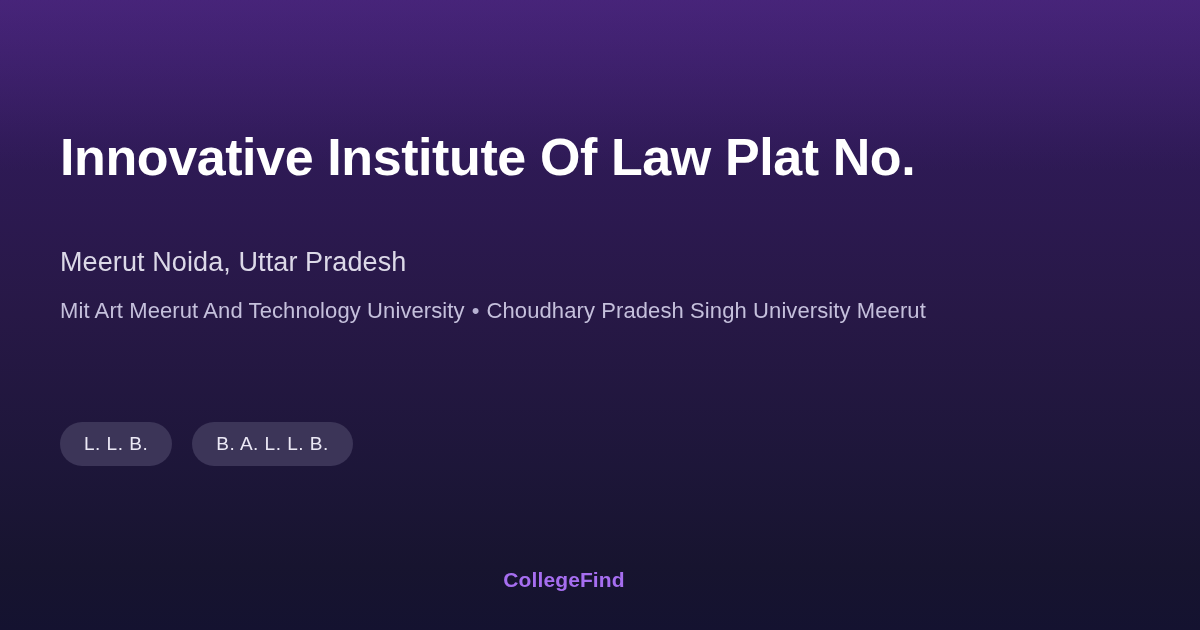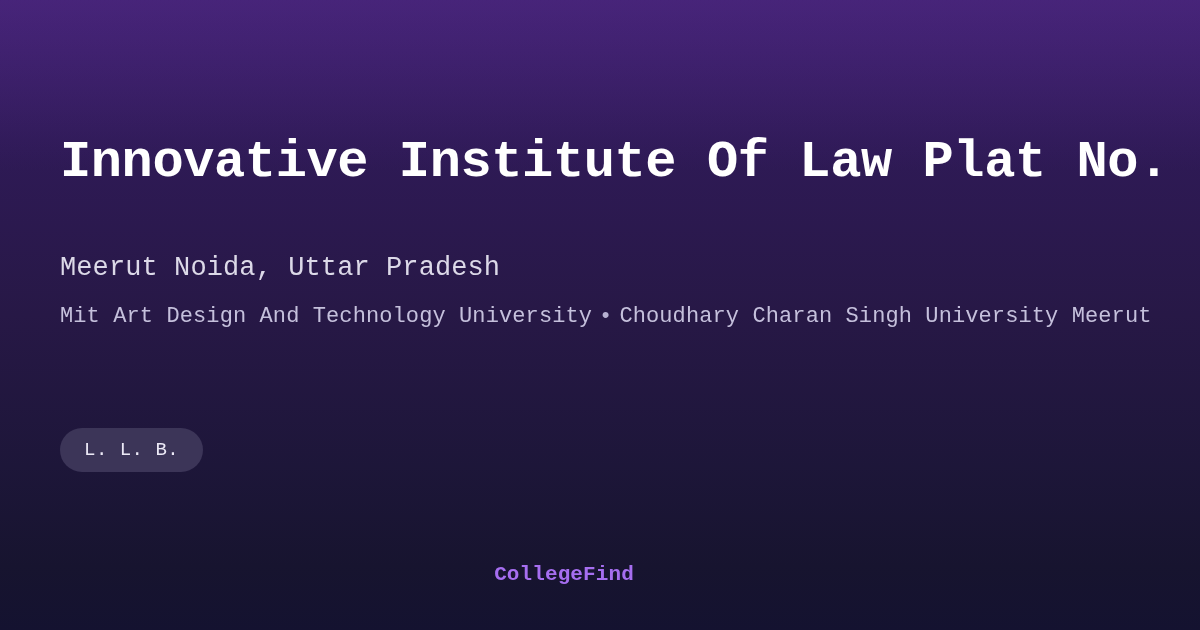--- a/index.html
+++ b/index.html
@@ -21,25 +21,24 @@
     width: 1200px;
     height: 630px;
     background: linear-gradient(180deg,
         #3a1d68 0%,
         #361c62 8%,
         #2f1a57 22%,
         #271846 50%,
         #1d1639 74%,
         #17142f 90%,
         #141230 100%);
-    padding: 14px 60px;
+    padding: 8px 60px;
     display: flex;
     flex-direction: column;
     overflow: hidden;
-    font-family: Liberation Mono, monospace;
   }
 
   
   .og-card::before {
     content: "";
     position: absolute;
     left: 0;
     top: 0;
     width: 1200px;
     height: 170px;
@@ -147,26 +146,27 @@
   <div class="og-inner">
 
     <div class="title-block">
       <h1 class="card-title">Innovative Institute Of Law Plat No.</h1>
     </div>
 
     <div class="meta-block">
       <div class="location-line">Meerut Noida, Uttar Pradesh</div>
 
       <div class="affiliation-line">
-        <span>Mit Art Design And Technology University</span><span class="affiliation-sep">•</span><span>Choudhary Charan Singh University Meerut</span>
+        <span>Mit Art Meerut And Technology University</span><span class="affiliation-sep">•</span><span>Choudhary Pradesh Singh University Meerut</span>
       </div>
     </div>
 
     <div class="pill-row">
       <span class="pill">L. L. B.</span>
+      <span class="pill">B. A. L. L. B.</span>
     </div>
 
     <div class="spacer"></div>
 
     <div class="brand-row">
       <span class="brand-logo">CollegeFind</span>
     </div>
 
   </div>
 </div>

